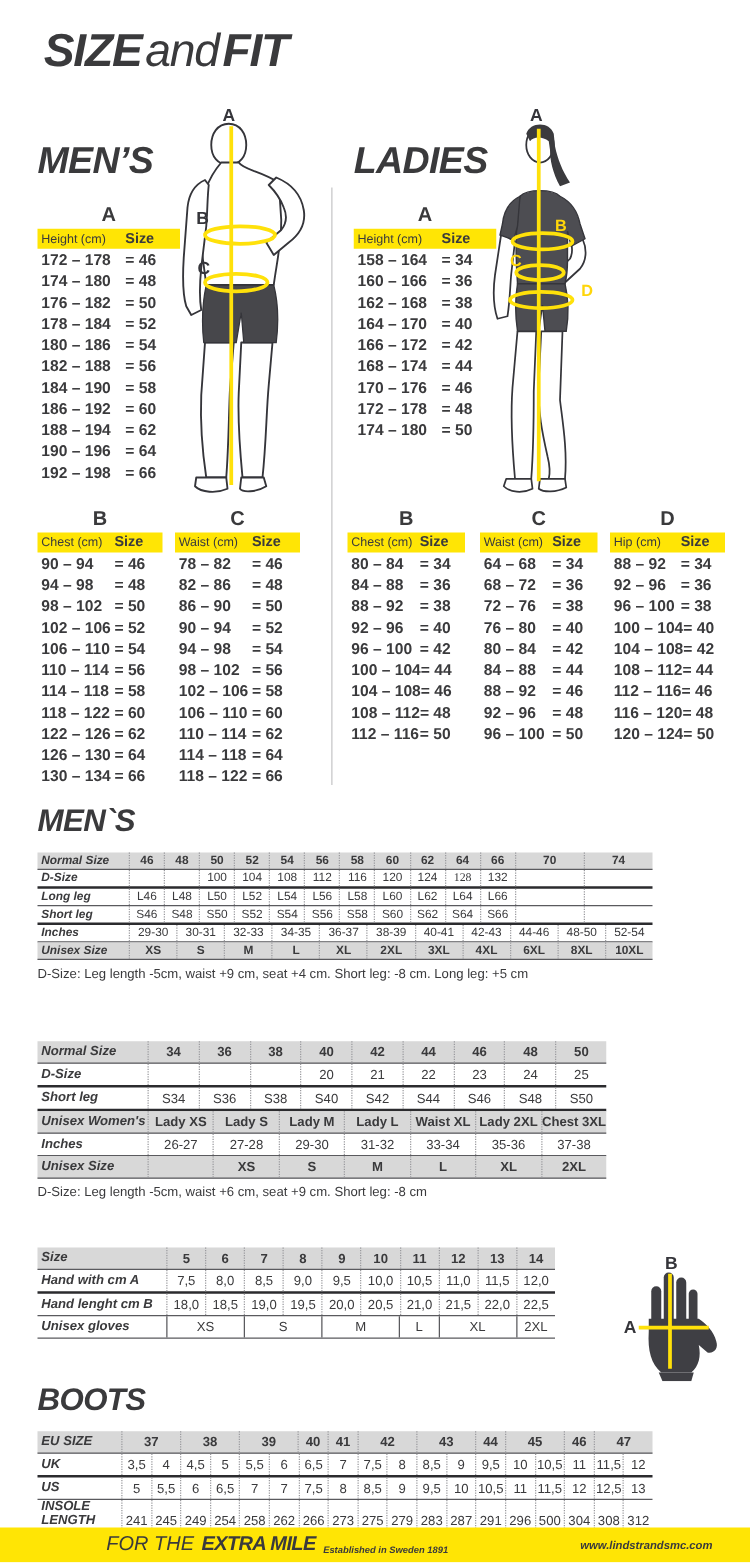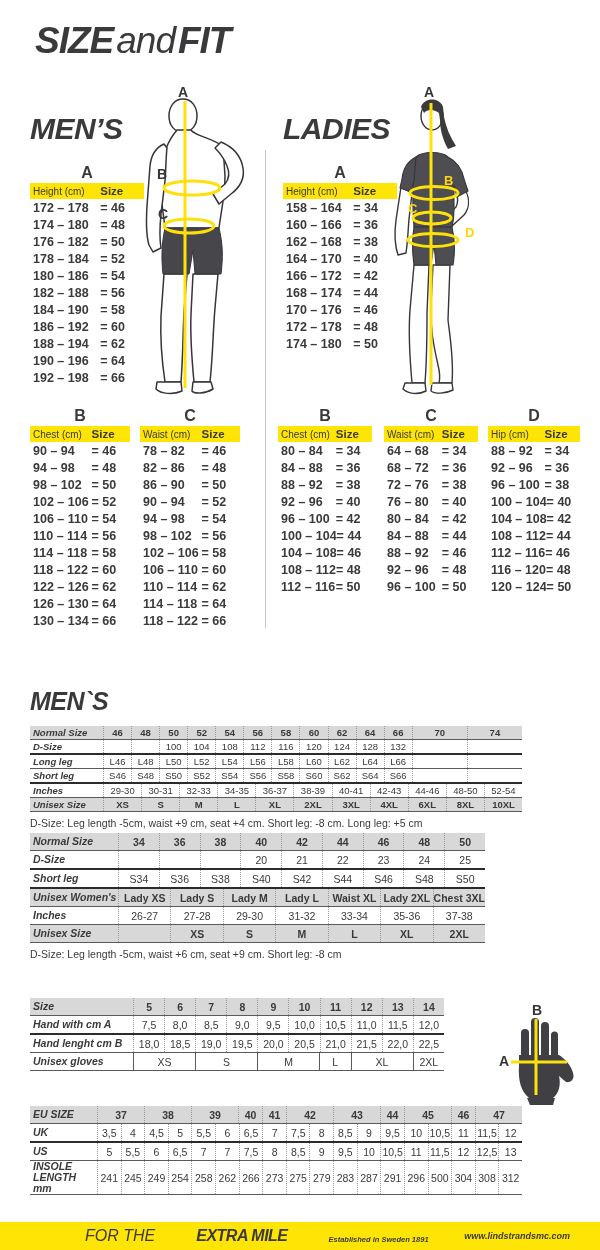--- a/index.html
+++ b/index.html
@@ -33,21 +33,21 @@
   .mt-row .c1{flex:1.65;white-space:nowrap;}
   .mt-row .c2{flex:1;white-space:nowrap;}
   
   #fig-men{position:absolute;left:133px;top:86px;}
   #fig-ladies{position:absolute;left:372px;top:85px;}
   #glove-icon{position:absolute;left:497px;top:1005px;}
   .fig-label{font-weight:700;font-size:14px;fill:#35353a;font-family:"Liberation Sans",sans-serif;}
   .fig-label-y{font-weight:700;font-size:13px;fill:#ffd60a;font-family:"Liberation Sans",sans-serif;}
   
   .lsec{position:absolute;left:30px;}
-  #sec-mens{top:687px;width:492px;}
+  #sec-mens{top:643px;width:492px;}
   #sec-womens{top:833px;width:455px;}
   #sec-gloves{top:998px;width:414px;}
   #sec-boots{top:1106px;width:492px;}
   .lsec h2{font-style:italic;font-weight:700;font-size:25px;margin:0 0 10px 0;letter-spacing:-0.5px;}
   .srow{display:flex;align-items:stretch;border-bottom:1px solid var(--line);}
   .srow.shaded{background:var(--gray);}
   .srow.thick{border-bottom:2px solid var(--thick);}
   .srow.boldvals .scell{font-weight:700;}
   .slabel{flex:none;font-style:italic;font-weight:700;display:flex;align-items:center;padding-left:3px;line-height:1.05;}
   .scell{display:flex;align-items:center;justify-content:center;border-left:1px dotted #9a9a9e;
@@ -56,21 +56,21 @@
   #sec-mens .srow{min-height:13px;font-size:9.5px;}
   #sec-mens .slabel{width:70px;}
   #sec-womens .srow,#sec-gloves .srow,#sec-boots .srow{min-height:17px;font-size:10.5px;}
   #sec-womens .slabel{width:85px;}
   #sec-gloves .slabel{width:100px;}
   #sec-boots .slabel{width:64px;}
   #sec-boots .srow.tall{min-height:26px;}
   .note{font-size:10.5px;margin-top:5px;}
   
   #footer{position:absolute;left:0;top:1222px;width:600px;height:28px;background:var(--yellow);
-          display:flex;align-items:center;box-sizing:border-box;padding:0 30px 0 85px;gap:35px;}
+          display:flex;align-items:center;box-sizing:border-box;padding:0 30px 0 85px;}
   .f-light{font-style:italic;font-weight:400;font-size:16px;}
   .f-bold{font-style:italic;font-weight:700;font-size:16px;margin-left:6px;letter-spacing:-0.5px;}
   .f-est{font-style:italic;font-weight:600;font-size:7.5px;margin-left:6px;align-self:center;margin-top:7px;}
   .f-url{margin-left:auto;font-style:italic;font-weight:700;font-size:9px;}
 </style>
 </head>
 <body>
 
 <div class="page">
 
@@ -485,21 +485,21 @@
           <div class="slabel">D-Size</div>
           <div class="scell" style="flex-grow: 1;"></div>
           <div class="scell" style="flex-grow: 1;"></div>
           <div class="scell" style="flex-grow: 1;">100</div>
           <div class="scell" style="flex-grow: 1;">104</div>
           <div class="scell" style="flex-grow: 1;">108</div>
           <div class="scell" style="flex-grow: 1;">112</div>
           <div class="scell" style="flex-grow: 1;">116</div>
           <div class="scell" style="flex-grow: 1;">120</div>
           <div class="scell" style="flex-grow: 1;">124</div>
-          <div class="scell" style="flex-grow: 1;">128</div>
+          <div class="scell" style="flex-grow: 1; font-family: Liberation Serif, serif;">128</div>
           <div class="scell" style="flex-grow: 1;">132</div>
           <div class="scell" style="flex-grow: 2;"></div>
           <div class="scell" style="flex-grow: 2;"></div>
         </div>
         <div class="srow">
           <div class="slabel">Long leg</div>
           <div class="scell" style="flex-grow: 1;">L46</div>
           <div class="scell" style="flex-grow: 1;">L48</div>
           <div class="scell" style="flex-grow: 1;">L50</div>
           <div class="scell" style="flex-grow: 1;">L52</div>
@@ -699,20 +699,21 @@
       <g stroke="#FFE10A" stroke-width="3">
         <line x1="39" y1="14" x2="39" y2="90"></line>
         <line x1="14" y1="57" x2="70" y2="57"></line>
       </g>
       <text x="35" y="10" class="fig-label">B</text>
       <text x="2" y="61" class="fig-label">A</text>
     </svg>
   </div>
 
   <div class="lsec" id="sec-boots">
+    <h2>BOOTS</h2>
     <div class="stable">
         <div class="srow shaded boldvals">
           <div class="slabel">EU SIZE</div>
           <div class="scell" style="flex-grow: 2;">37</div>
           <div class="scell" style="flex-grow: 2;">38</div>
           <div class="scell" style="flex-grow: 2;">39</div>
           <div class="scell" style="flex-grow: 1;">40</div>
           <div class="scell" style="flex-grow: 1;">41</div>
           <div class="scell" style="flex-grow: 2;">42</div>
           <div class="scell" style="flex-grow: 2;">43</div>

